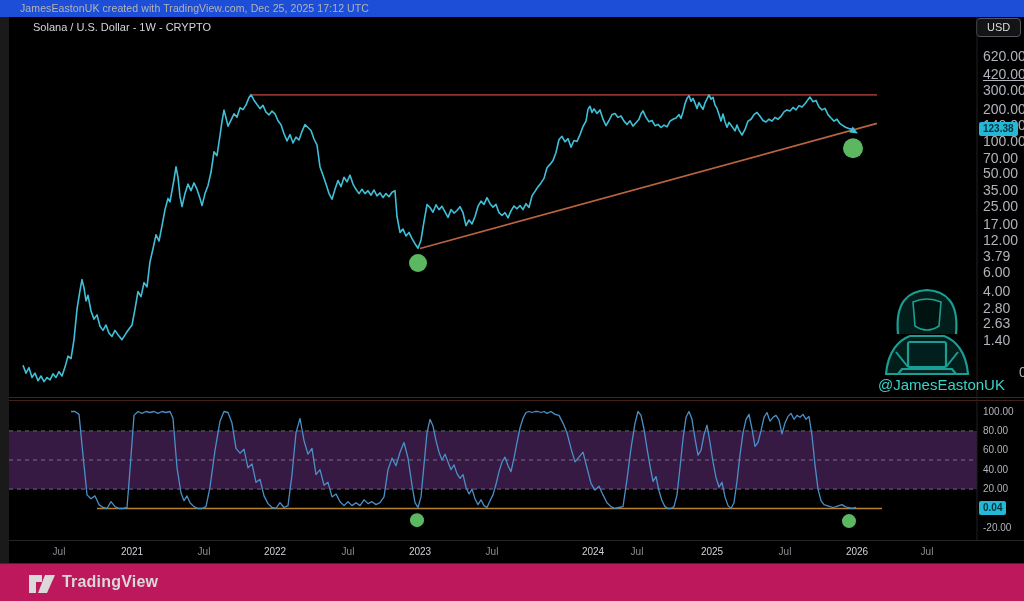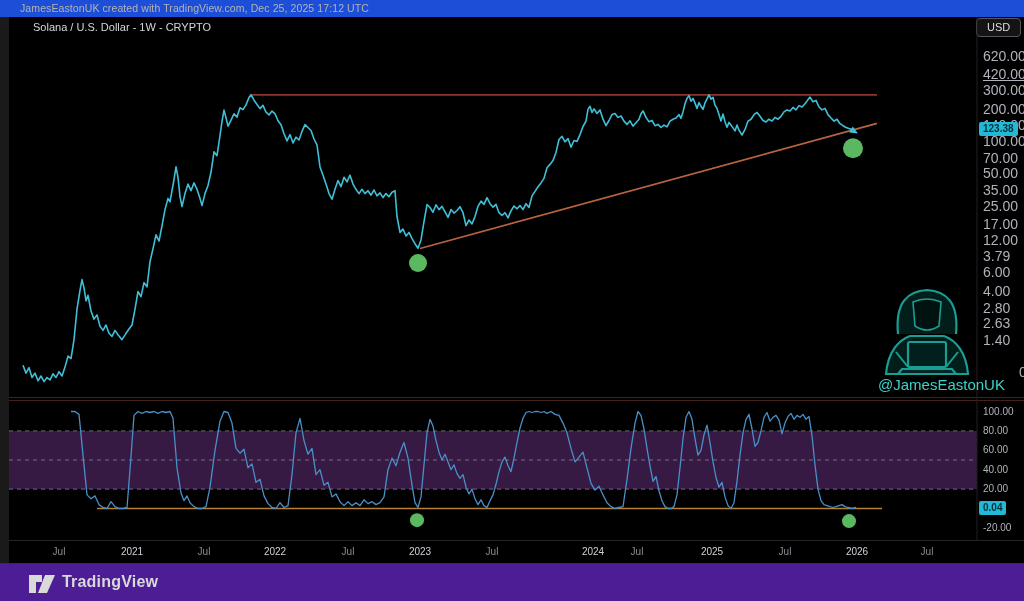--- a/index.html
+++ b/index.html
@@ -12,21 +12,21 @@
   #usdbtn{position:absolute;left:976px;top:18px;padding:2px 10px 3px 10px;border:1px solid #545760;
           border-radius:4px;background:#141414;color:#dcdde0;font-size:11px;cursor:pointer;}
   .axlabel{position:absolute;font-size:14px;color:#b0b3bb;white-space:nowrap;}
   .osclabel{position:absolute;font-size:10px;color:#b0b3bb;white-space:nowrap;}
   .tlabel{position:absolute;top:546px;font-size:10px;transform:translateX(-50%);white-space:nowrap;}
   .tlabel.year{color:#d0d2d7;}
   .tlabel.minor{color:#8b8e96;}
   .badge{position:absolute;left:979px;border-radius:2px;padding:1px 4px 2px 4px;
          font-size:10px;color:#06333c;font-weight:bold;}
   #chartsvg{position:absolute;left:0;top:0;}
-  #footer{position:absolute;left:0;top:563px;width:1024px;height:38px;background:#4c1d95;border-top:1px solid #333;}
+  #footer{position:absolute;left:0;top:563px;width:1024px;height:38px;background:#be185d;border-top:1px solid #333;}
   #footer .brand{position:absolute;left:62px;top:9px;font-size:16px;font-weight:bold;color:#d9d9d9;letter-spacing:.2px;}
   #wmhandle{position:absolute;left:878px;top:376px;width:106px;text-align:left;
             font-size:15px;font-weight:normal;color:#3bd2c8;}
 </style>
 </head>
 <body>
 
 <div id="topbar">
   <span class="txt">JamesEastonUK created with TradingView.com, Dec 25, 2025 17:12 UTC</span>
 </div>

